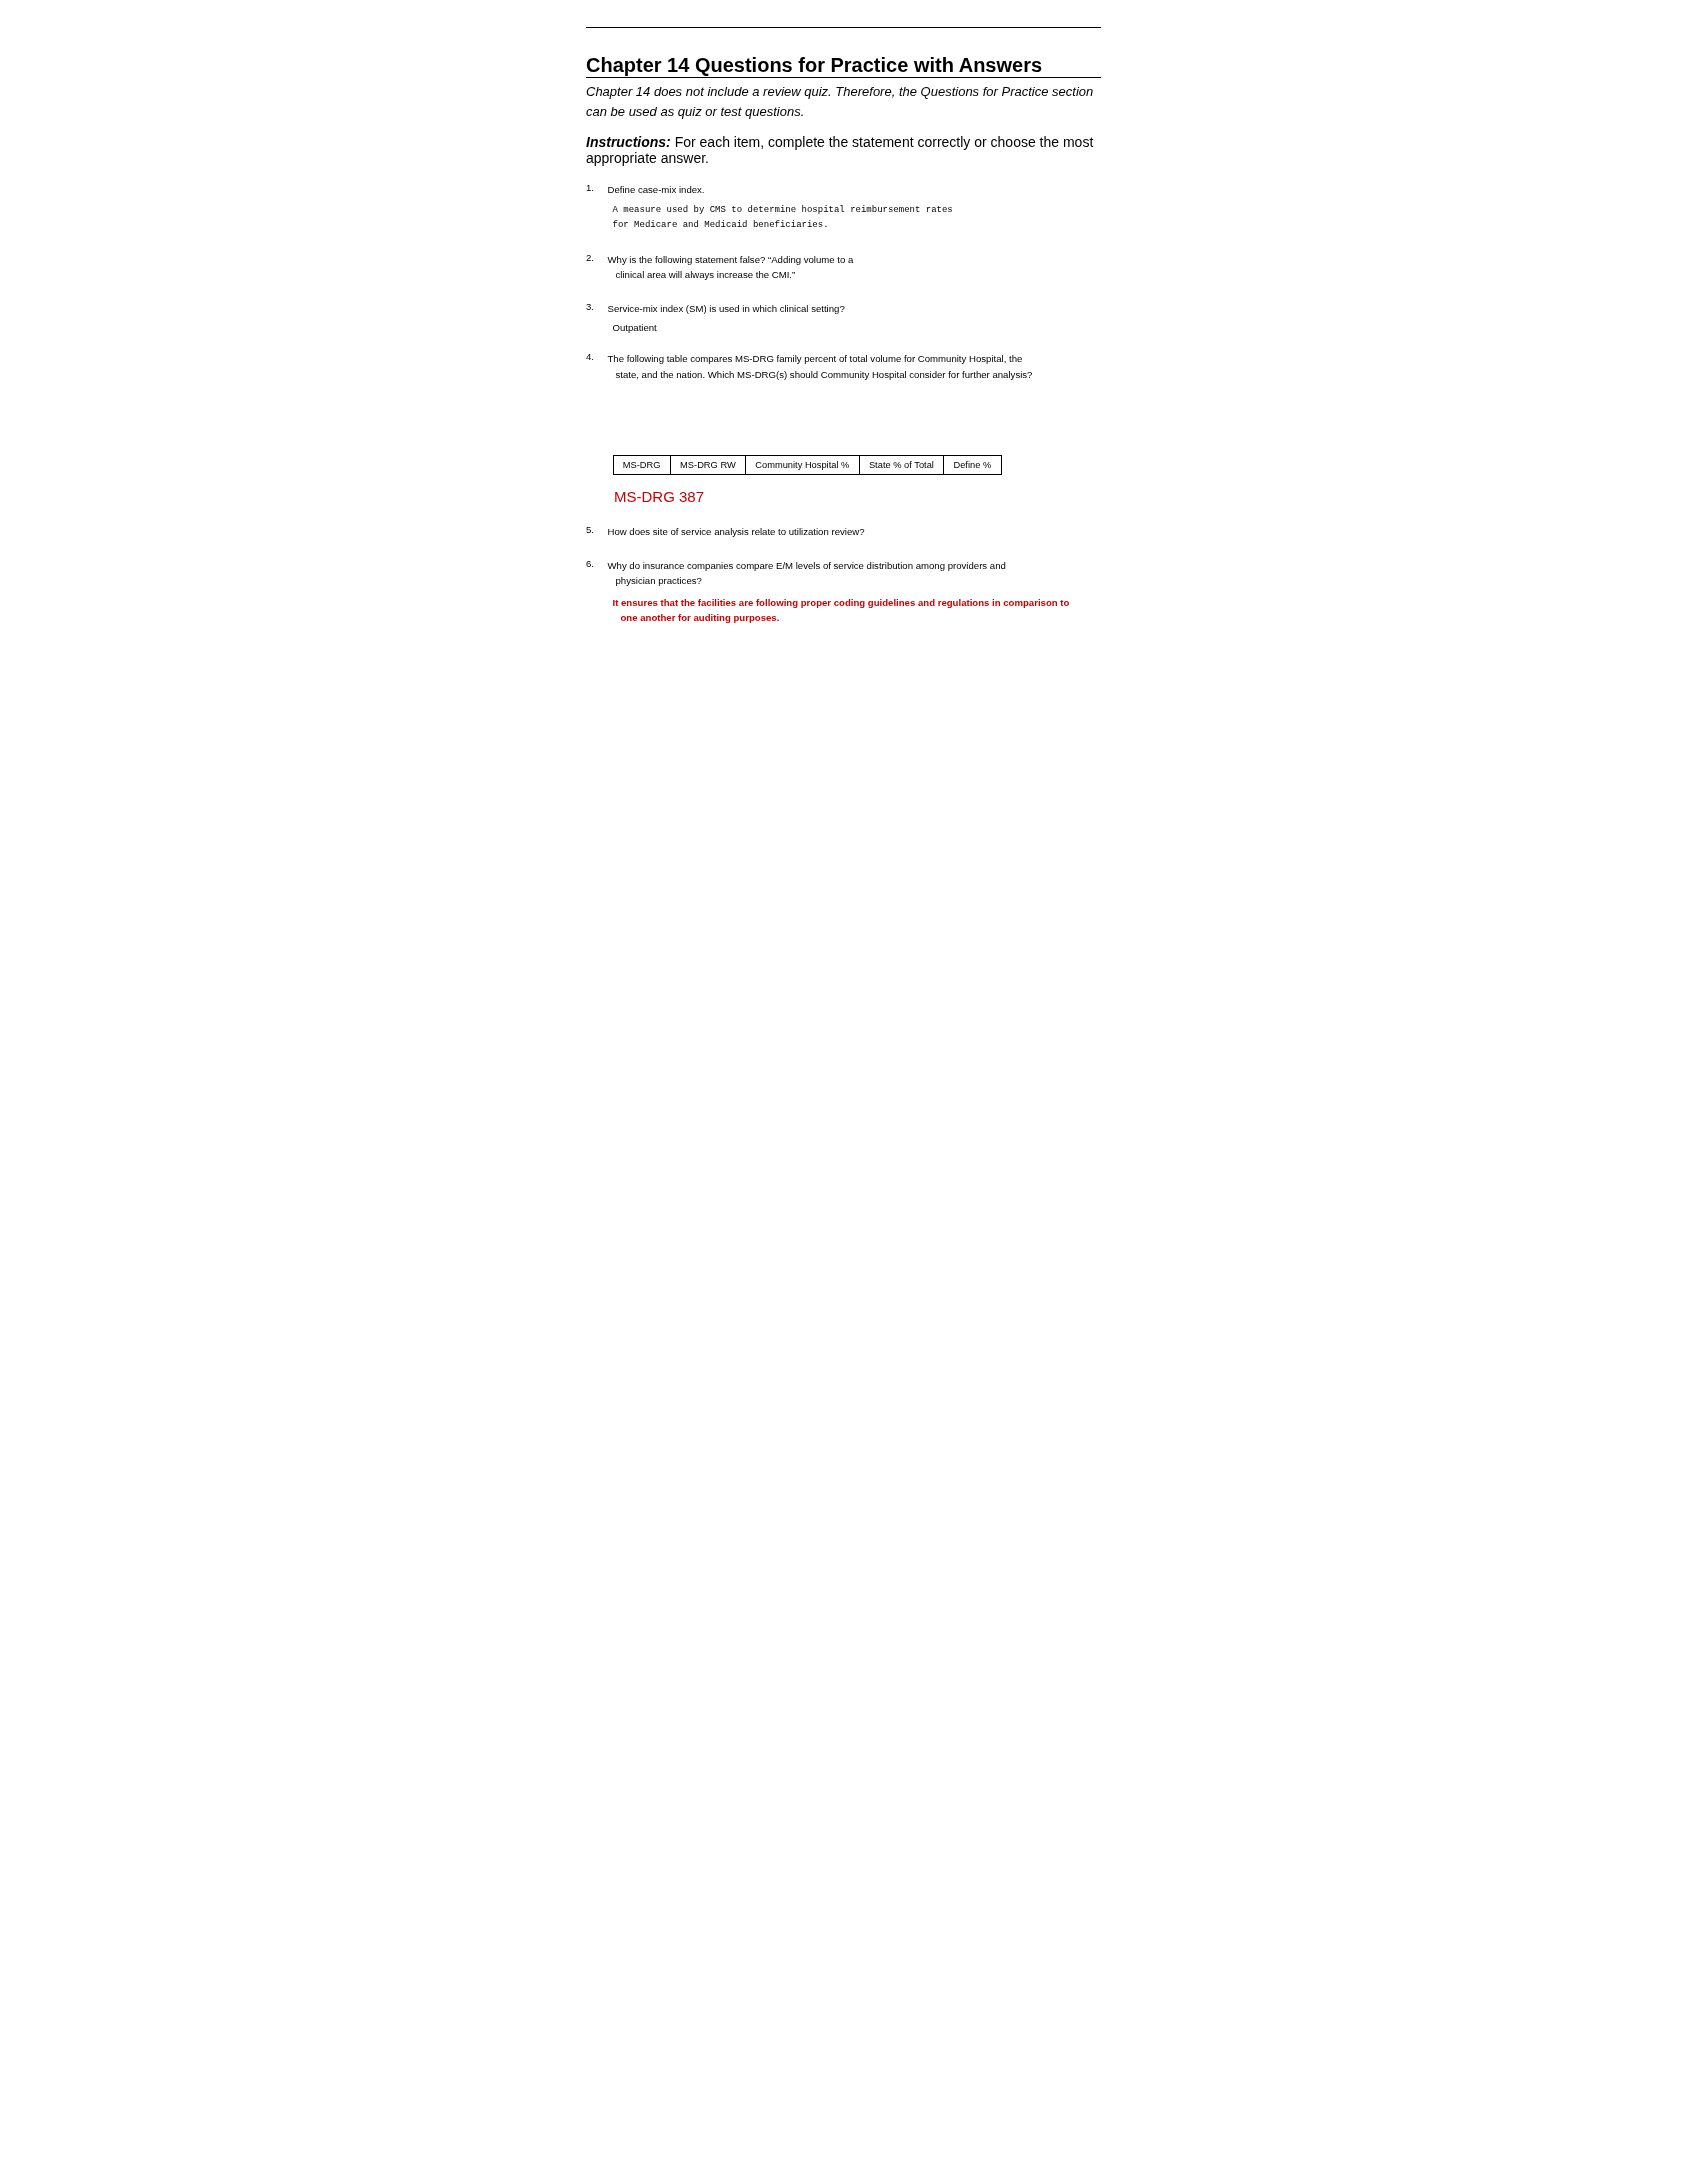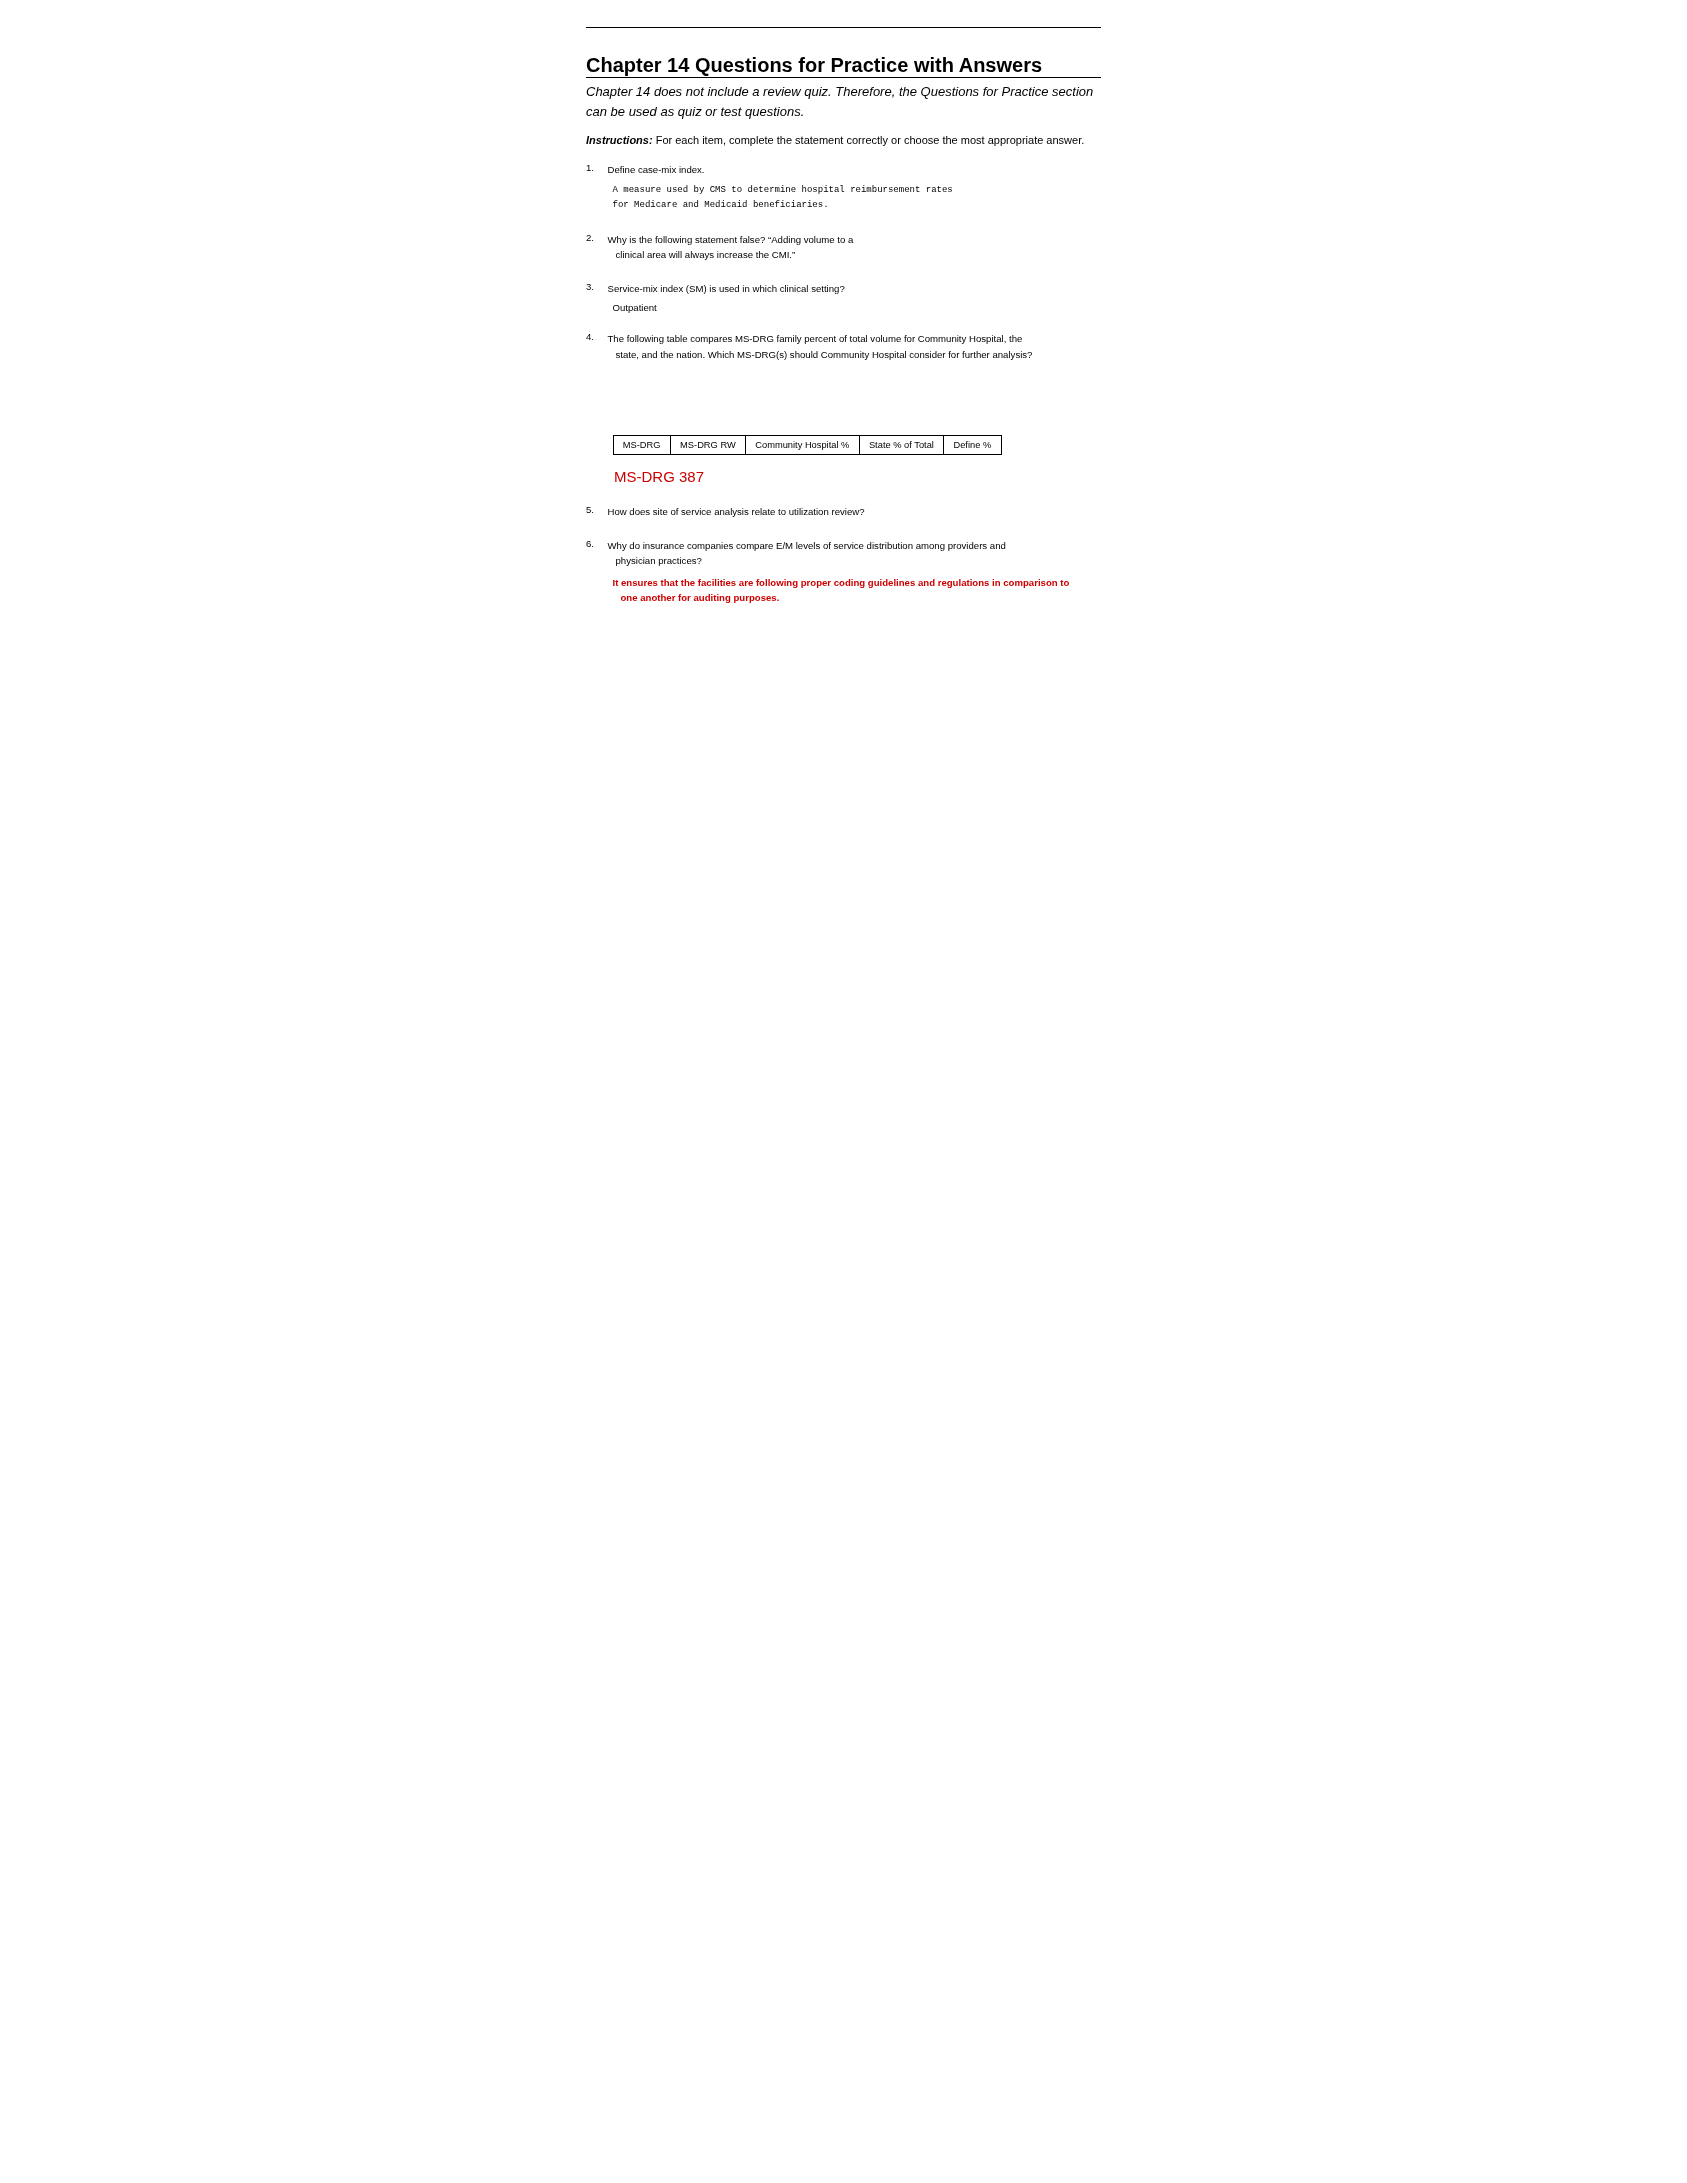--- a/index.html
+++ b/index.html
@@ -36,21 +36,21 @@
     }
 
     .chapter-subtitle {
       font-style: italic;
       font-size: 13px;
       margin-bottom: 13.2px;
       line-height: 1.5;
     }
 
     .instructions {
-      font-size: 11px;
+      font-size: 14px;
       margin-bottom: 16px;
     }
 
     .instructions em {
       font-style: italic;
       font-weight: bold;
     }
 
     .question-item {
       margin-bottom: 18.5px;

